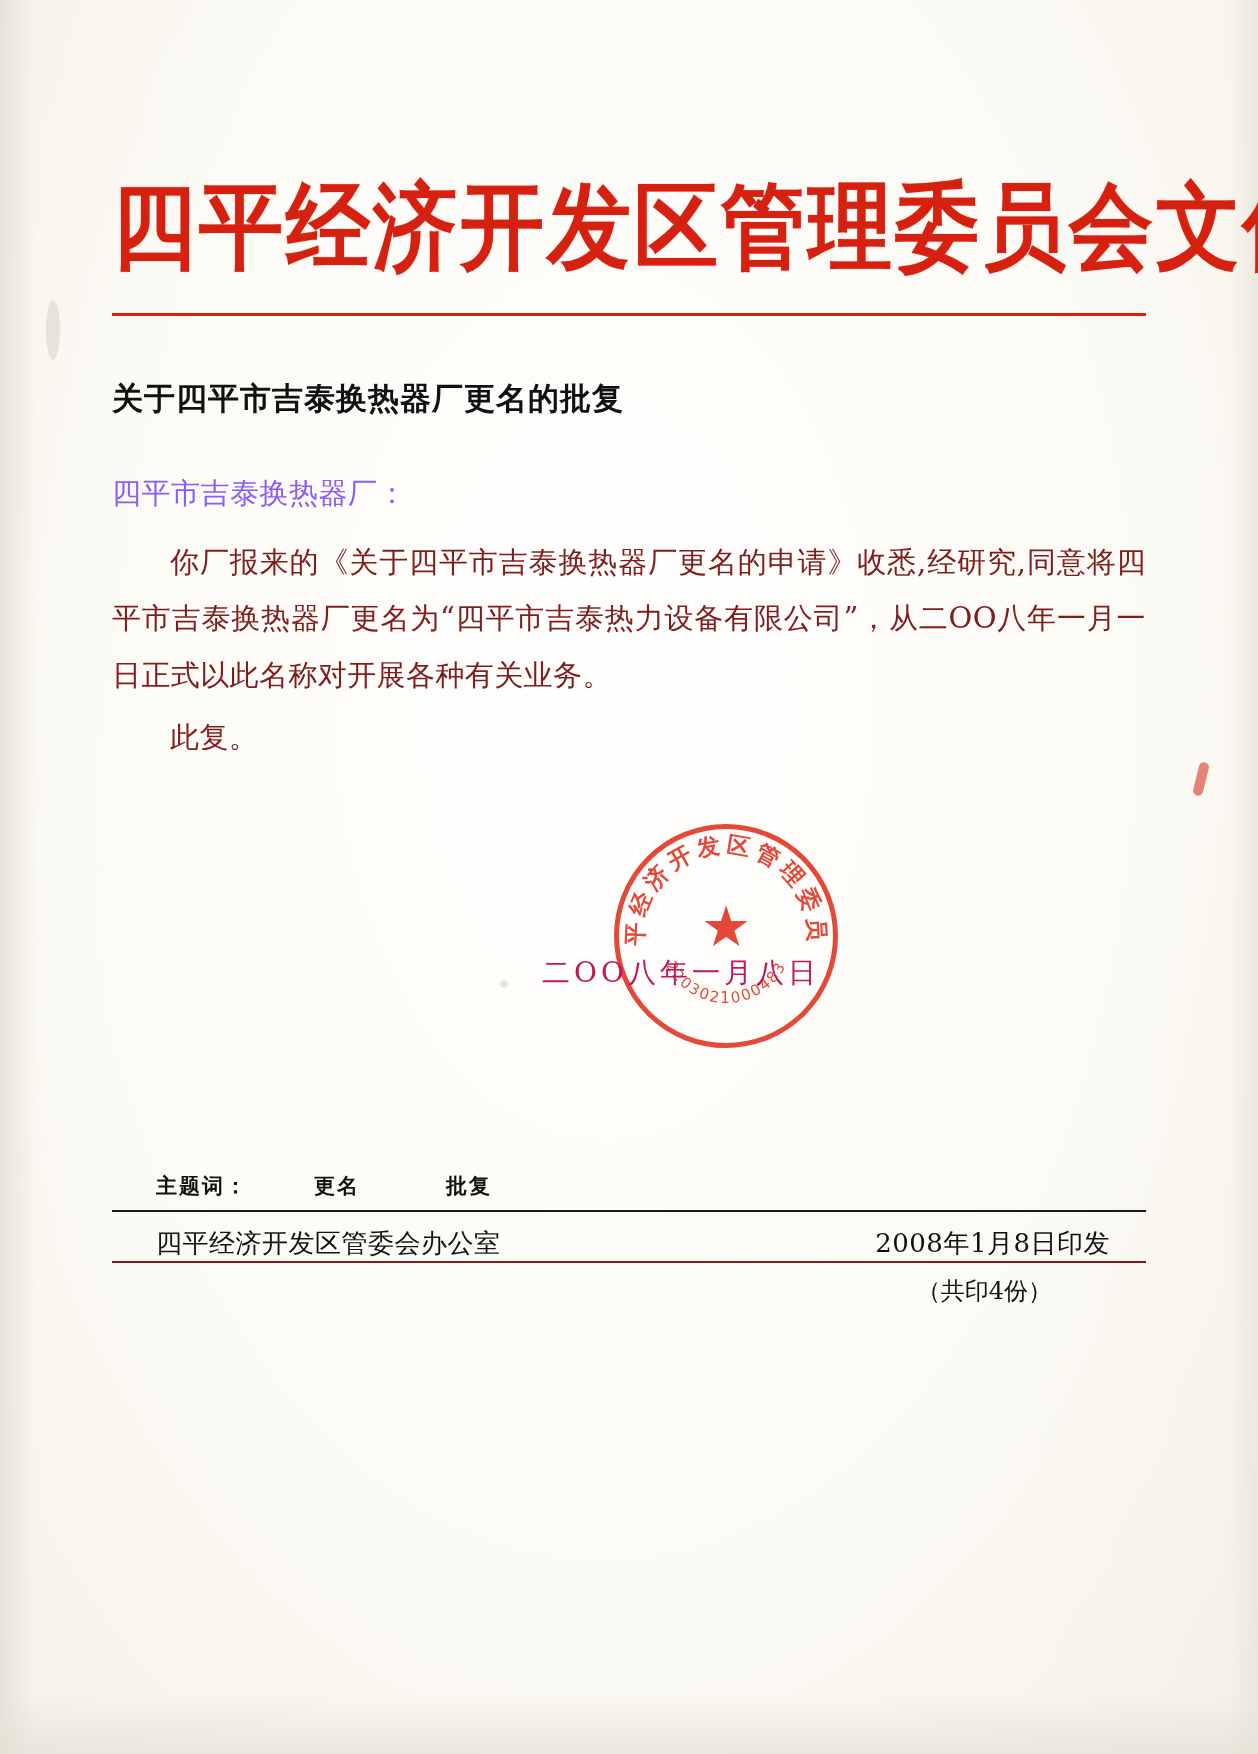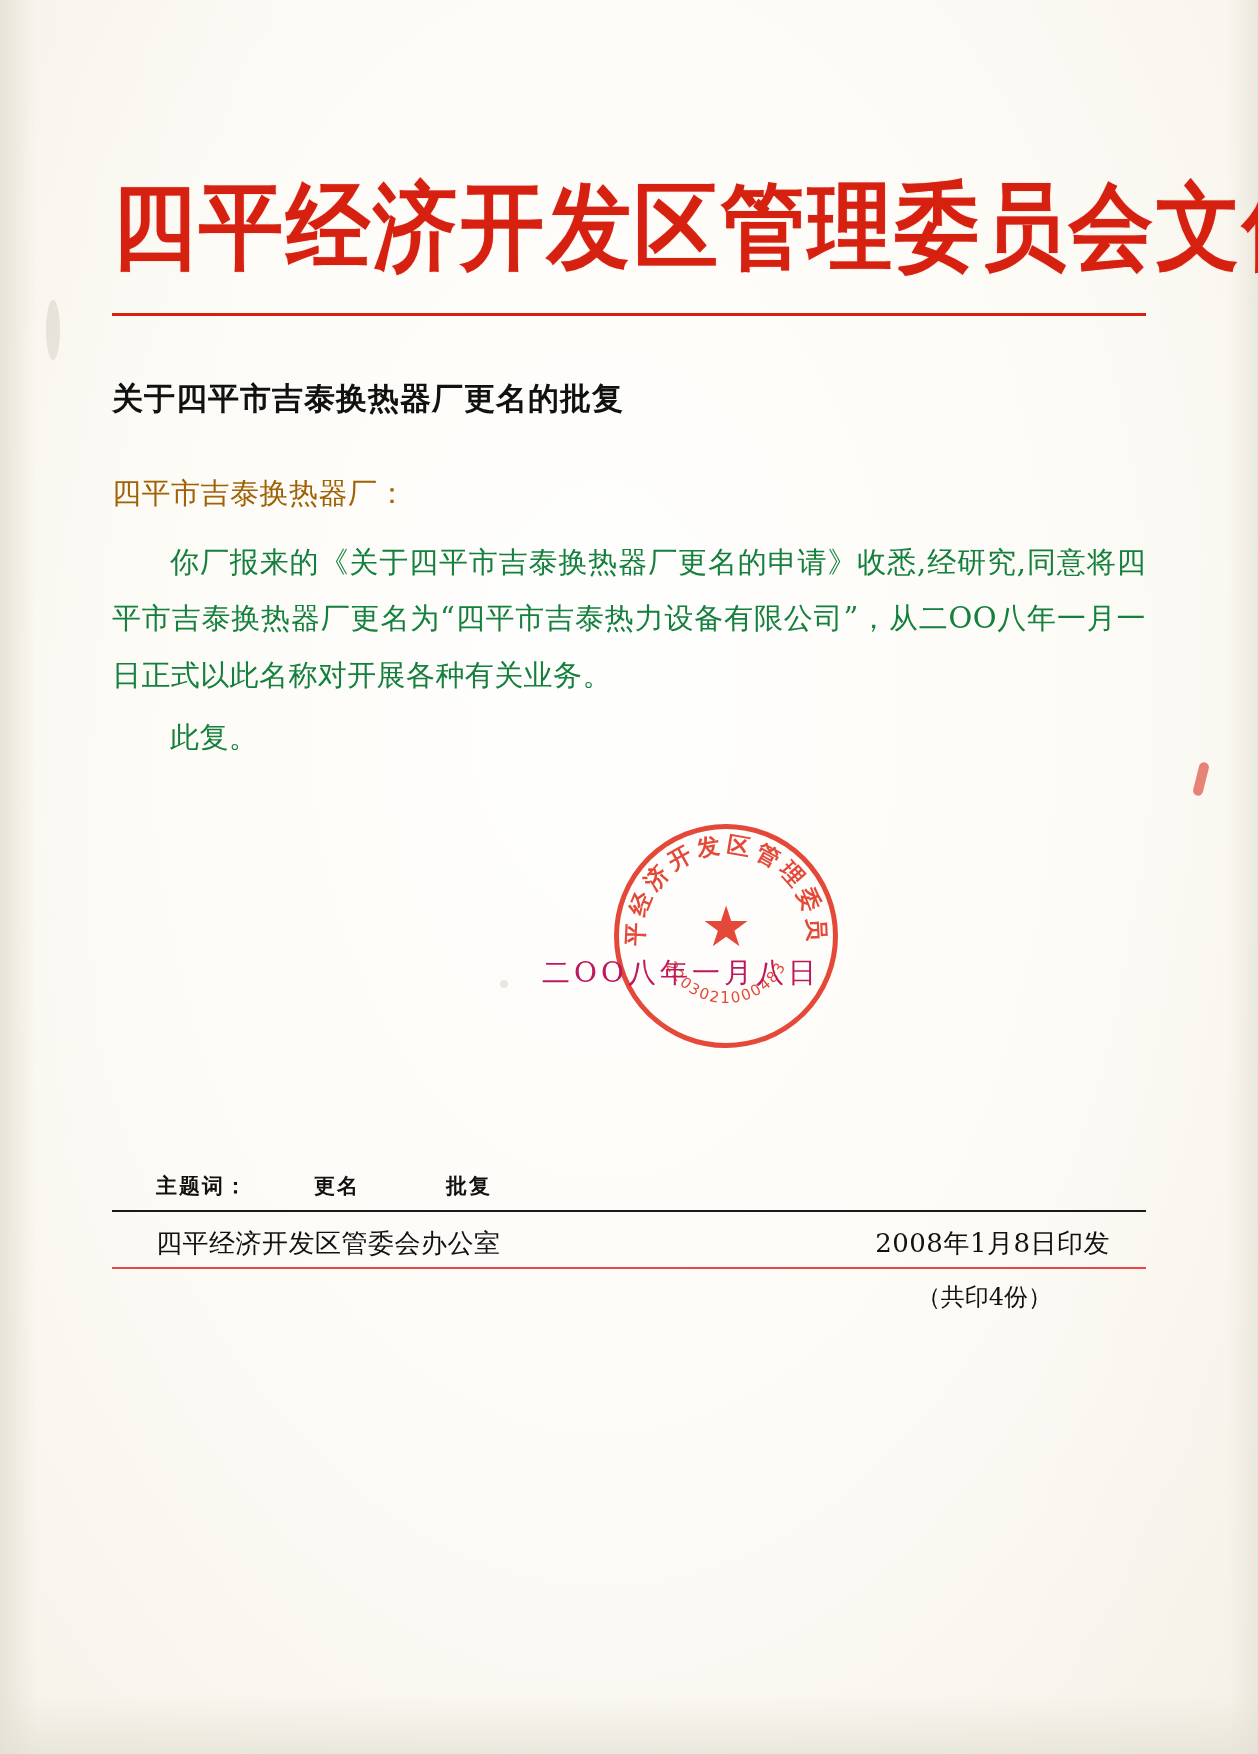--- a/index.html
+++ b/index.html
@@ -97,30 +97,30 @@
     font-weight: bold;
     font-size: 31px;
     color: #111;
     letter-spacing: 1px;
   }
 
   .addressee {
     margin-top: 54px;
     font-family: Liberation Mono, monospace;
     font-size: 29px;
-    color: #a16207;
+    color: #8b5cf6;
     letter-spacing: 0.5px;
   }
 
   .para {
     margin-top: 20px;
     font-family: "DejaVu Serif", "Liberation Serif", serif;
     font-size: 29px;
     line-height: 1.95;
-    color: #15803d;
+    color: #7f1d1d;
     text-indent: 2em;
     letter-spacing: 0.4px;
     text-align: justify;
   }
   .para-short {
     margin-top: 6px;
   }
 
   
   .sign-block {
@@ -185,22 +185,22 @@
   .keywords-label { margin-right: 26px; }
   .keyword-item { margin-right: 46px; margin-left: 40px; }
 
   .issuer-row {
     display: flex;
     justify-content: space-between;
     align-items: flex-end;
     font-family: "DejaVu Serif", "Liberation Serif", serif;
     font-size: 26px;
     color: #111;
-    padding: 14px 36px 6px 44px;
-    border-bottom: 2px solid #ef4444;
+    padding: 14px 36px 0 44px;
+    border-bottom: 2px solid #7f1d1d;
     letter-spacing: 0.5px;
   }
 
   .copies-row {
     display: flex;
     justify-content: flex-end;
     font-family: "DejaVu Serif", "Liberation Serif", serif;
     font-size: 24px;
     color: #111;
     padding: 12px 94px 0 0;

